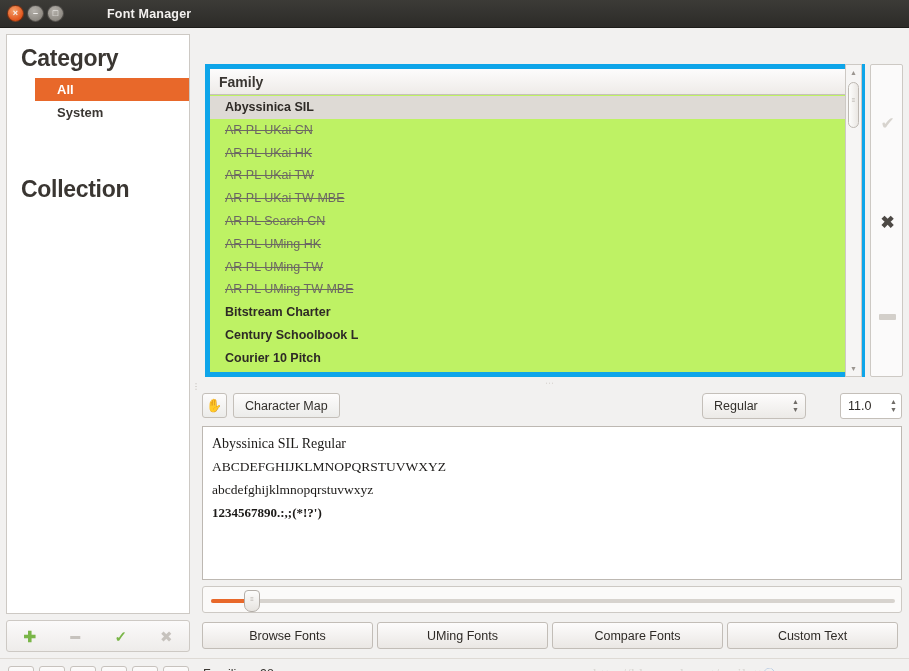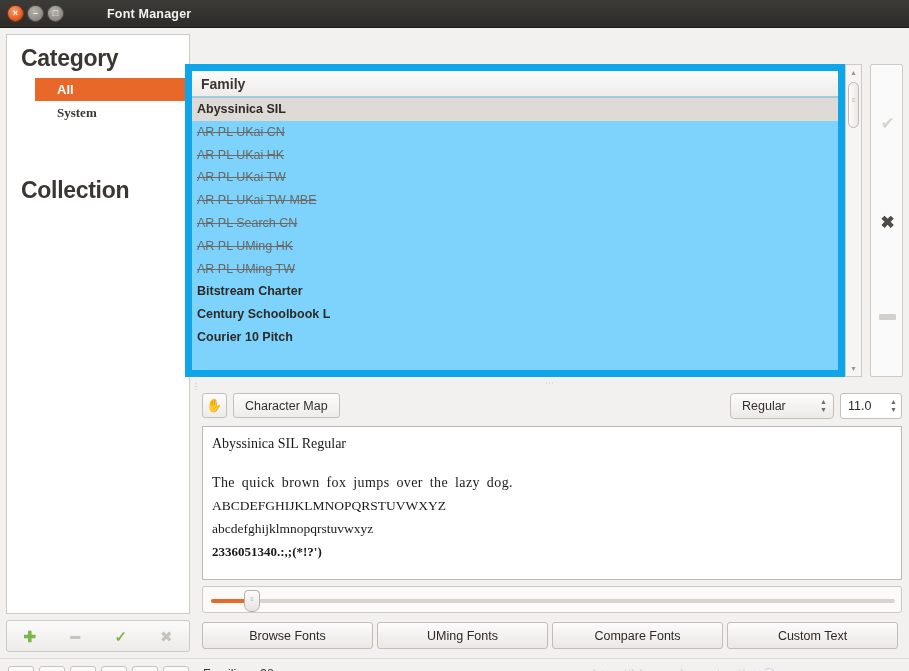--- a/index.html
+++ b/index.html
@@ -54,21 +54,21 @@
   .side-head {
     font-size: 23px; font-weight: bold; color: #3a3632;
     padding: 10px 0 6px 14px;
     letter-spacing: -.3px;
   }
   .side-item {
     font-size: 13px; padding: 4px 0 4px 22px;
     color: #3a3632;
     margin-left: 28px;
   }
-  .side-item.bold { font-weight: bold; font-family: Liberation Serif, serif; }
+  .side-item.bold { font-weight: bold; }
   .side-item.sel {
     background: #e8682a; color: #fff; font-weight: bold;
   }
   .side-item.dim { color: #5d5954; }
   #collection-head { margin-top: 42px; }
 
   
   #side-tools {
     position: absolute; left: 6px; top: 592px;
     width: 184px; height: 32px;
@@ -88,37 +88,37 @@
   .sq-ico {
     width: 26px; height: 26px;
     background: linear-gradient(#fcfbfb, #eceae7);
     border: 1px solid #c7c2bd; border-radius: 3px;
     display: flex; align-items: center; justify-content: center;
     font-size: 13px; line-height: 1;
   }
 
   
   #family-panel {
-    position: absolute; left: 185px; top: 36px;
+    position: absolute; left: 205px; top: 36px;
     width: 660px; height: 313px;
-    background: #7dd3fc;
-    border: 7px solid #0ea5e9;
+    background: #bef264;
+    border: 5px solid #0ea5e9;
   }
   #family-header {
     height: 26px;
     background: linear-gradient(#fdfcfc, #eeebe8);
     border-bottom: 1px solid #c6c1bb;
     display: flex; align-items: center;
     padding-left: 9px;
     font-size: 14px; font-weight: bold; color: #3a3632;
   }
   #family-rows { padding-top: 1px; }
   .frow {
     height: 22.8px; line-height: 22.8px;
-    padding-left: 5px;
+    padding-left: 15px;
     font-size: 12.5px; color: #2e2a26;
   }
   .frow.enabled { font-weight: bold; }
   .frow.disabled {
     color: #6c6863; text-decoration: line-through;
   }
   .frow.sel { background: #dedad5; }
 
   
   #list-scroll {
@@ -170,21 +170,21 @@
   }
   #charmap-btn {
     height: 25px; padding: 0 11px;
     background: linear-gradient(#fdfcfc, #ececea);
     border: 1px solid #c4bfb9; border-radius: 3px;
     display: flex; align-items: center;
     font-size: 12.5px; color: #33302c;
   }
 
   #style-combo {
-    position: absolute; left: 730px; top: 365px;
+    position: absolute; left: 702px; top: 365px;
     width: 104px; height: 26px;
     background: linear-gradient(#fdfcfc, #eceae7);
     border: 1px solid #c4bfb9; border-radius: 4px;
     display: flex; align-items: center; padding: 0 6px 0 11px;
     font-size: 12.5px; color: #33302c;
   }
   #style-combo .arrows { margin-left: auto; font-size: 7px; color: #6f6b66; line-height: 8px; text-align: center; }
 
   #size-spin {
     position: absolute; left: 840px; top: 365px;
@@ -308,20 +308,21 @@
     <div id="family-header">Family</div>
     <div id="family-rows">
         <div class="frow enabled sel">Abyssinica SIL</div>
         <div class="frow disabled">AR PL UKai CN</div>
         <div class="frow disabled">AR PL UKai HK</div>
         <div class="frow disabled">AR PL UKai TW</div>
         <div class="frow disabled">AR PL UKai TW MBE</div>
         <div class="frow disabled">AR PL Search CN</div>
         <div class="frow disabled">AR PL UMing HK</div>
         <div class="frow disabled">AR PL UMing TW</div>
+        <div class="frow disabled">AR PL UMing TW MBE</div>
         <div class="frow enabled">Bitstream Charter</div>
         <div class="frow enabled">Century Schoolbook L</div>
         <div class="frow enabled">Courier 10 Pitch</div>
       </div>
   </div>
 
   <div id="list-scroll">
     <div class="sb-arrow">▲</div>
     <div id="sb-thumb">
       <div id="sb-grip">≡</div>
@@ -348,24 +349,23 @@
     <span class="arrows">▲<br>▼</span>
   </div>
 
   <div id="size-spin">
     <span>11.0</span>
     <span class="arrows">▲<br>▼</span>
   </div>
 
   <div id="preview">
     <div id="pv-title">Abyssinica SIL  Regular</div>
-    <div id="pv-pangram">The quick brown fox jumps over the lazy dog.</div>
     <div id="pv-upper">ABCDEFGHIJKLMNOPQRSTUVWXYZ</div>
     <div id="pv-lower">abcdefghijklmnopqrstuvwxyz</div>
-    <div id="pv-digits">2336051340.:,;(*!?')</div>
+    <div id="pv-digits">1234567890.:,;(*!?')</div>
   </div>
 
   <div id="slider-box">
     <div id="slider-track">
       <div id="slider-fill"></div>
     </div>
     <div id="slider-thumb">
       <div class="grip">≡</div>
     </div>
   </div>

